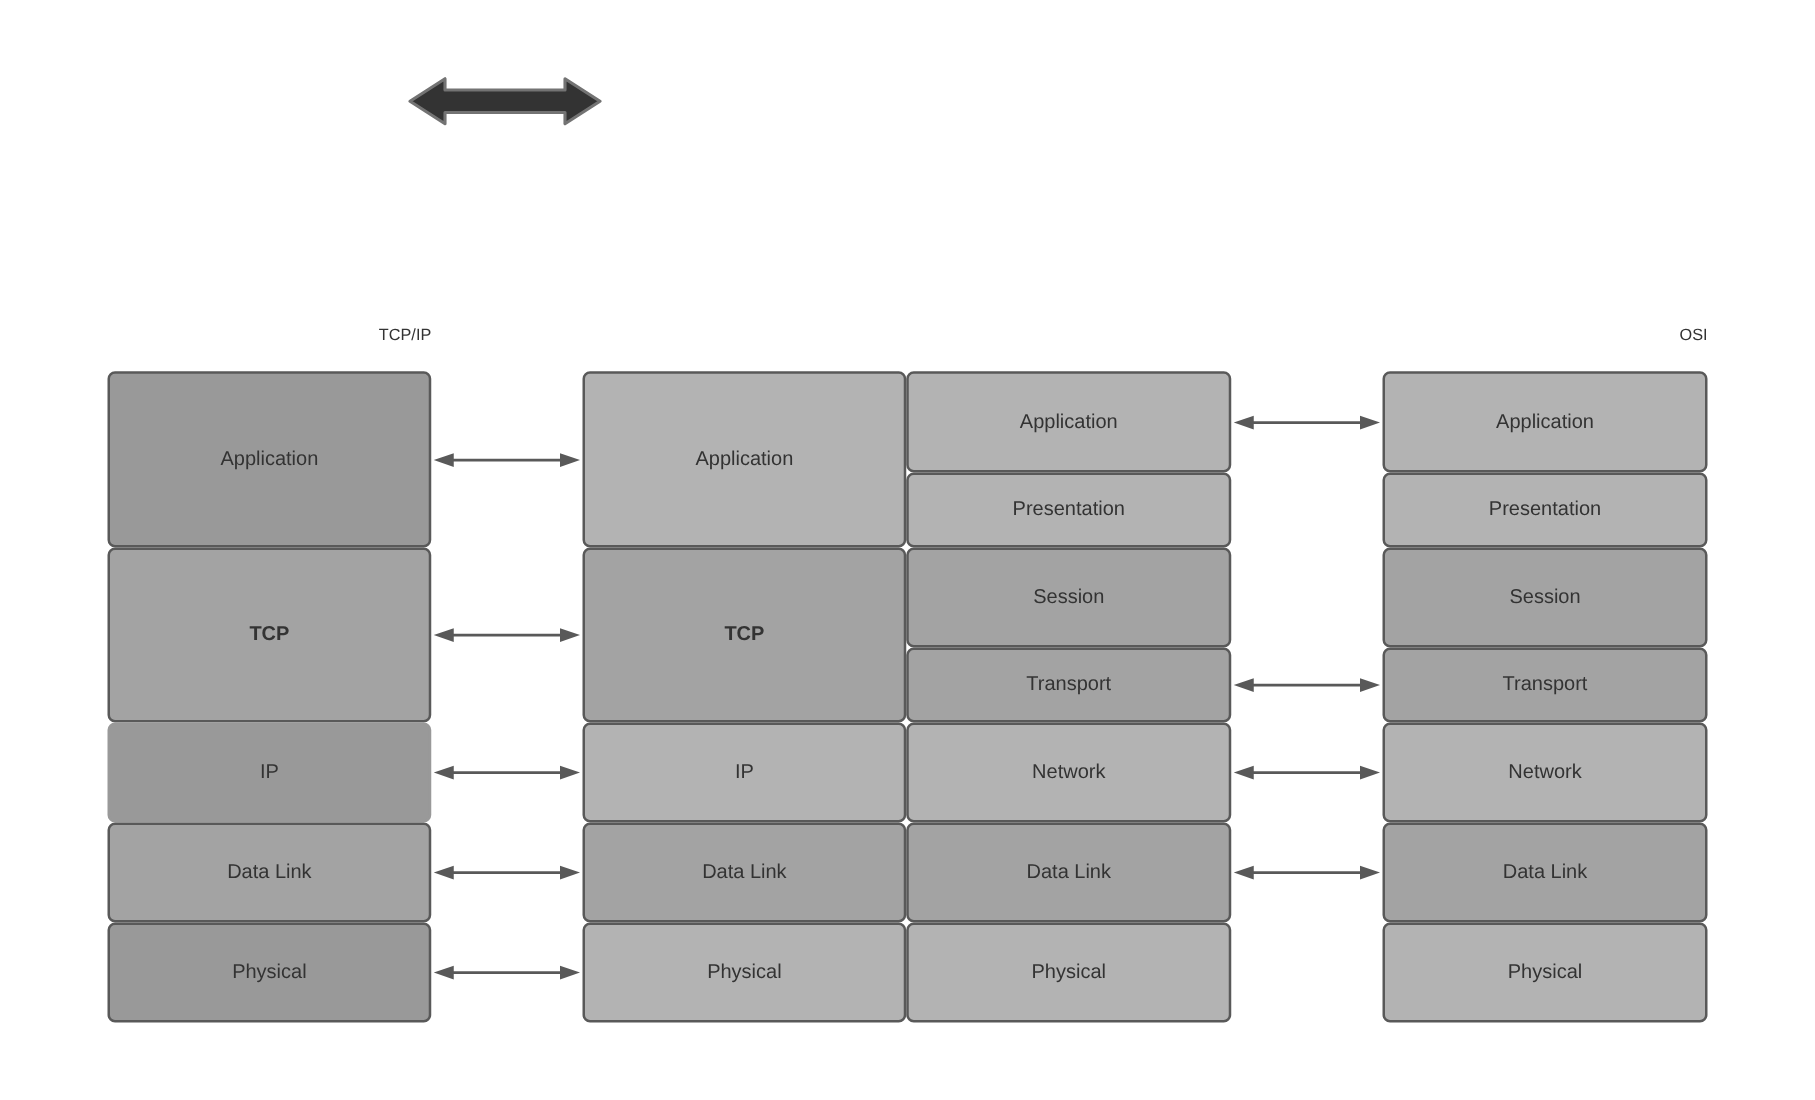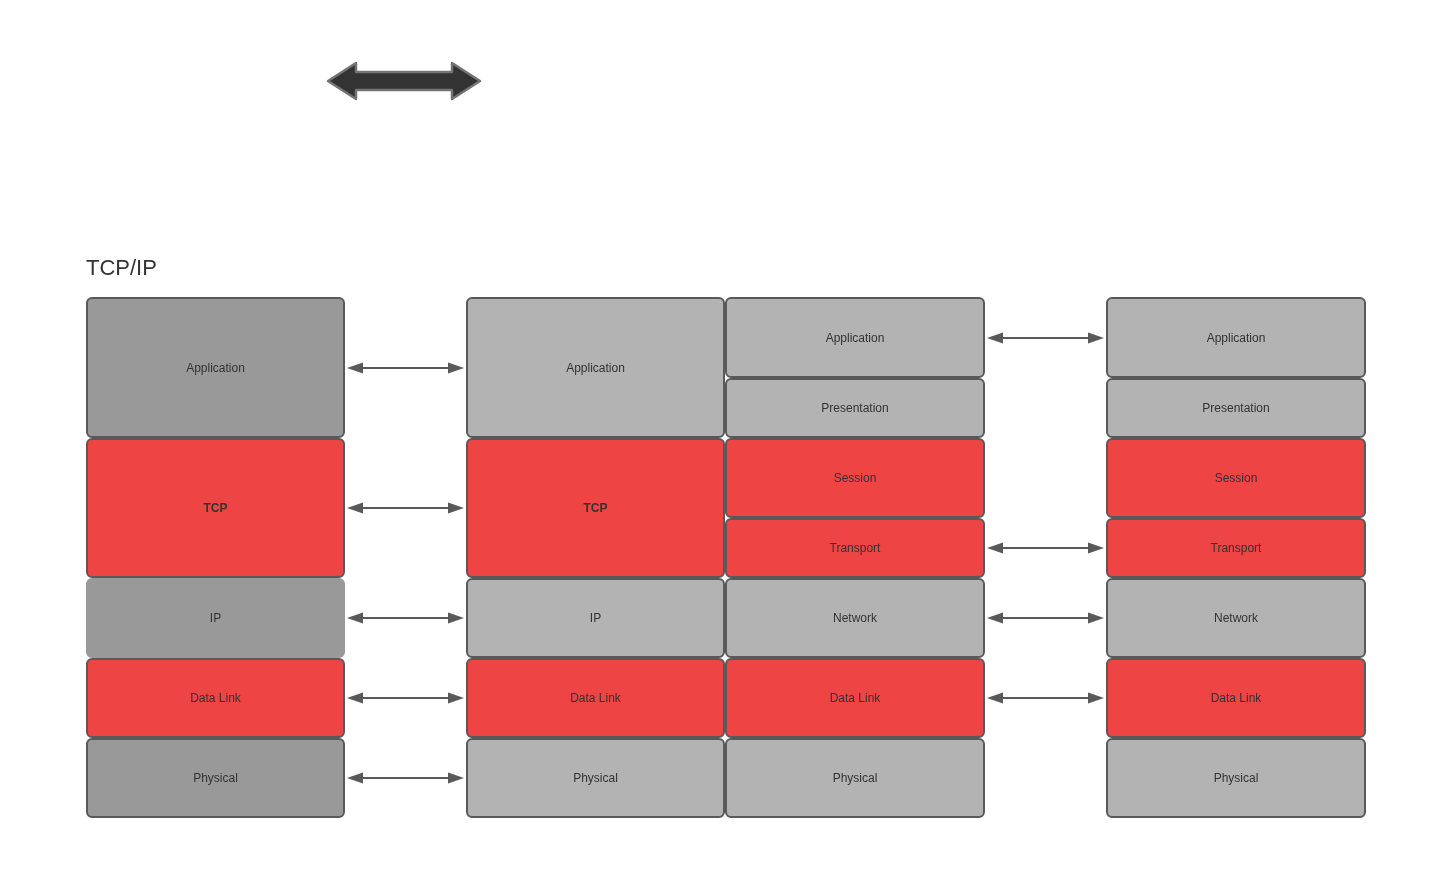--- a/index.html
+++ b/index.html
@@ -1,37 +1,37 @@
 <!DOCTYPE html>
 <html><head>
 <meta charset="utf-8">
 <style>
   html,body{margin:0;padding:0;background:#ffffff;}
   body{width:1452px;height:880px;font-family:"Liberation Sans",sans-serif;}
   .canvas{position:relative;width:1452px;height:880px;background:#ffffff;overflow:hidden;}
 
   .hdr{position:absolute;top:255px;height:26px;line-height:26px;
-       font-size:22px;color:#333333;text-align:left;}
+       font-size:13px;color:#333333;text-align:right;}
   #hdr-tcpip{left:86px;width:259px;}
   #hdr-gateway{left:466px;width:519px;}
   #hdr-osi{left:1106px;width:260px;}
 
   .col{position:absolute;top:297px;}
   #col-tcpip{left:86px;width:259px;}
   #col-gw-left{left:466px;width:259px;}
   #col-gw-right{left:725px;width:260px;}
   #col-osi{left:1106px;width:260px;}
 
   .box{box-sizing:border-box;width:100%;
        border:2px solid #595959;border-radius:6px;
        display:flex;align-items:center;justify-content:center;
-       font-size:12px;color:#333333;}
+       font-size:16px;color:#333333;}
   .g-dark{background:#999999;}
   .g-light{background:#b3b3b3;}
-  .g-white{background:#ef4444;}
+  .g-white{background:#a3a3a3;}
   .no-stroke{border-color:#999999;}
 
   .h141{height:141px;} .h140{height:140px;font-weight:bold;} .h81{height:81px;}
   .h80{height:80px;}  .h60{height:60px;}
 
   .conn{position:absolute;width:121px;height:16px;}
   .c-l{left:345px;} .c-r{left:985px;}
   .cy1{top:360px;} .cy2{top:500px;} .cy3{top:610px;} .cy4{top:690px;} .cy5{top:770px;}
   .ry1{top:330px;} .ry2{top:540px;} .ry3{top:610px;} .ry4{top:690px;}
 
@@ -40,20 +40,21 @@
 </head>
 <body>
 
 <div class="canvas">
 
   <svg id="top-arrow" viewBox="0 0 158 46">
     <polygon points="3,23 31,5 31,14 127,14 127,5 155,23 127,41 127,32 31,32 31,41" fill="#333333" stroke="#737373" stroke-width="2.5" stroke-linejoin="round"></polygon>
   </svg>
 
   <div class="hdr" id="hdr-tcpip">TCP/IP</div>
+  <div class="hdr" id="hdr-osi">OSI</div>
 
   <div class="col" id="col-tcpip">
     <div class="box g-dark h141">Application</div>
     <div class="box g-white h140">TCP</div>
     <div class="box g-dark h80 no-stroke">IP</div>
     <div class="box g-white h80">Data Link</div>
     <div class="box g-dark h80">Physical</div>
   </div>
 
   <div class="col" id="col-gw-left">

